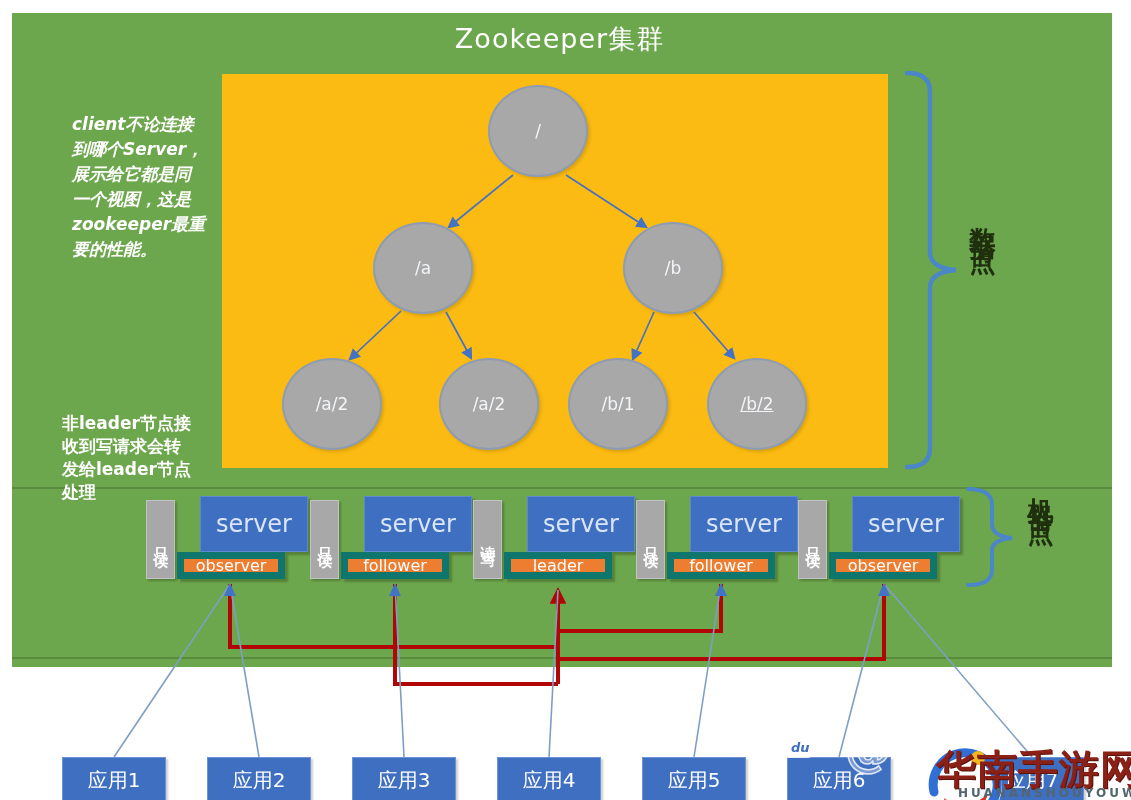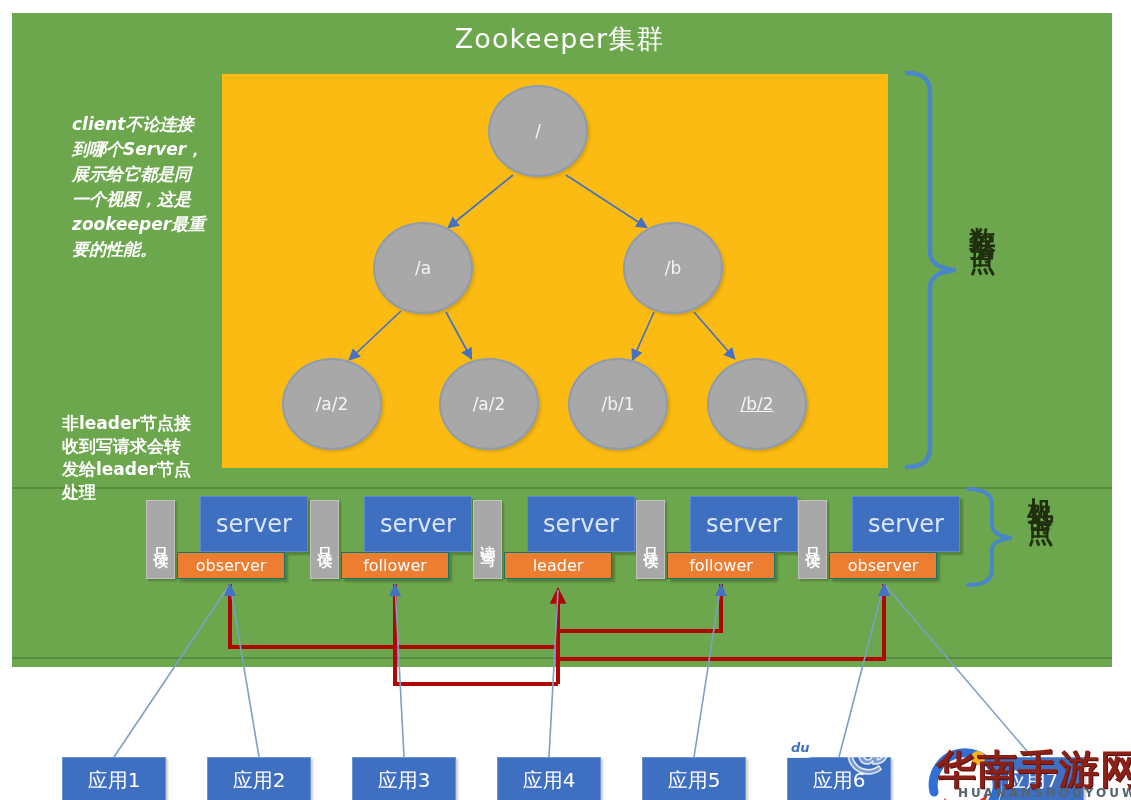--- a/index.html
+++ b/index.html
@@ -37,21 +37,21 @@
   .server-access { left:0; top:4px; width:29px; height:79px; background:#a8a8a8;
     border:1px solid #c2c2c2; color:#ffffff; font-size:15px; font-weight:bold;
     writing-mode:vertical-lr; text-orientation:upright; letter-spacing:7px;
     display:flex; align-items:center; justify-content:center; padding-top:2px;
     box-shadow:2px 2px 2px rgba(40,60,20,0.35); }
   .server-main { left:31px; top:0; width:108px; height:56px; background:#3f6fc1;
     border:1px solid #5d87cf; color:#d9e6fa; font-size:24px;
     display:flex; align-items:center; justify-content:center;
     box-shadow:3px 3px 2px rgba(40,60,20,0.35);margin-left:23px; }
   .server-role { left:31px; top:56px; width:108px; height:27px; background:#ed7d31;
-    border:1px solid #0f766e; color:#ffffff; font-size:16px;
+    border:7px solid #0f766e; color:#ffffff; font-size:16px;
     display:flex; align-items:center; justify-content:center;
     box-shadow:3px 3px 2px rgba(40,60,20,0.35); }
 
   .app-box { top:757px; width:104px; height:46px; background:#3f6fc1; border:1px solid #6b93d6;
     color:#ffffff; font-size:20px; font-weight:500;
     display:flex; align-items:center; justify-content:center;
     box-shadow:2px 2px 2px rgba(90,90,90,0.3); }
 
   .wm-badge { left:786px; top:737px; background:rgba(255,255,255,0.85); color:#3f6fc1;
     font-size:13px; font-weight:bold; padding:3px 5px; border-radius:8px 8px 8px 2px;

